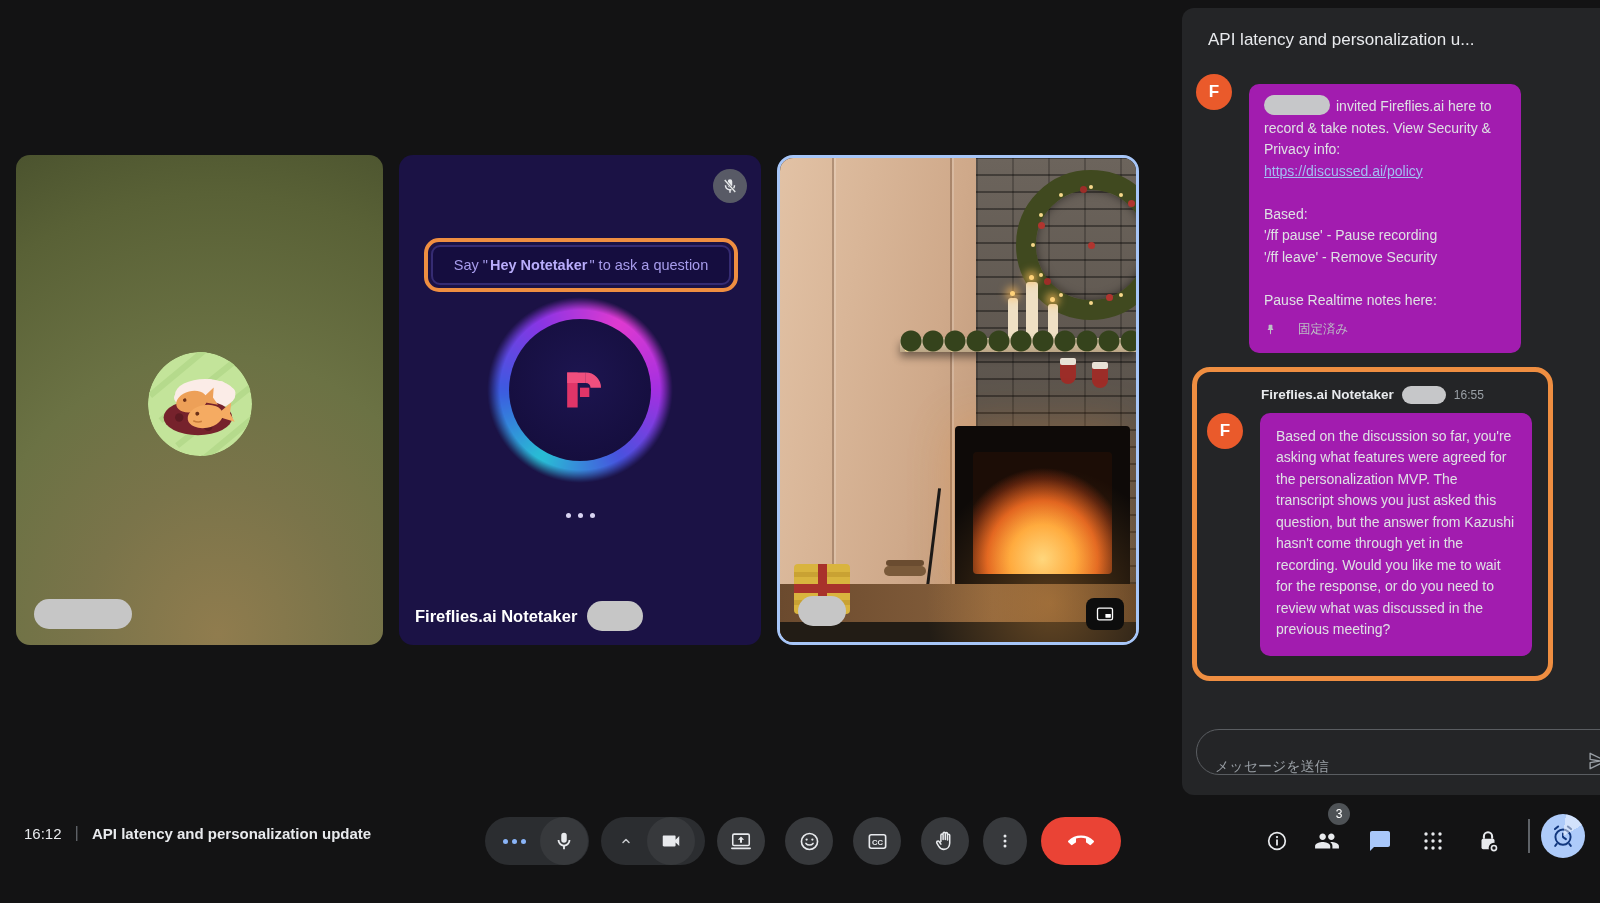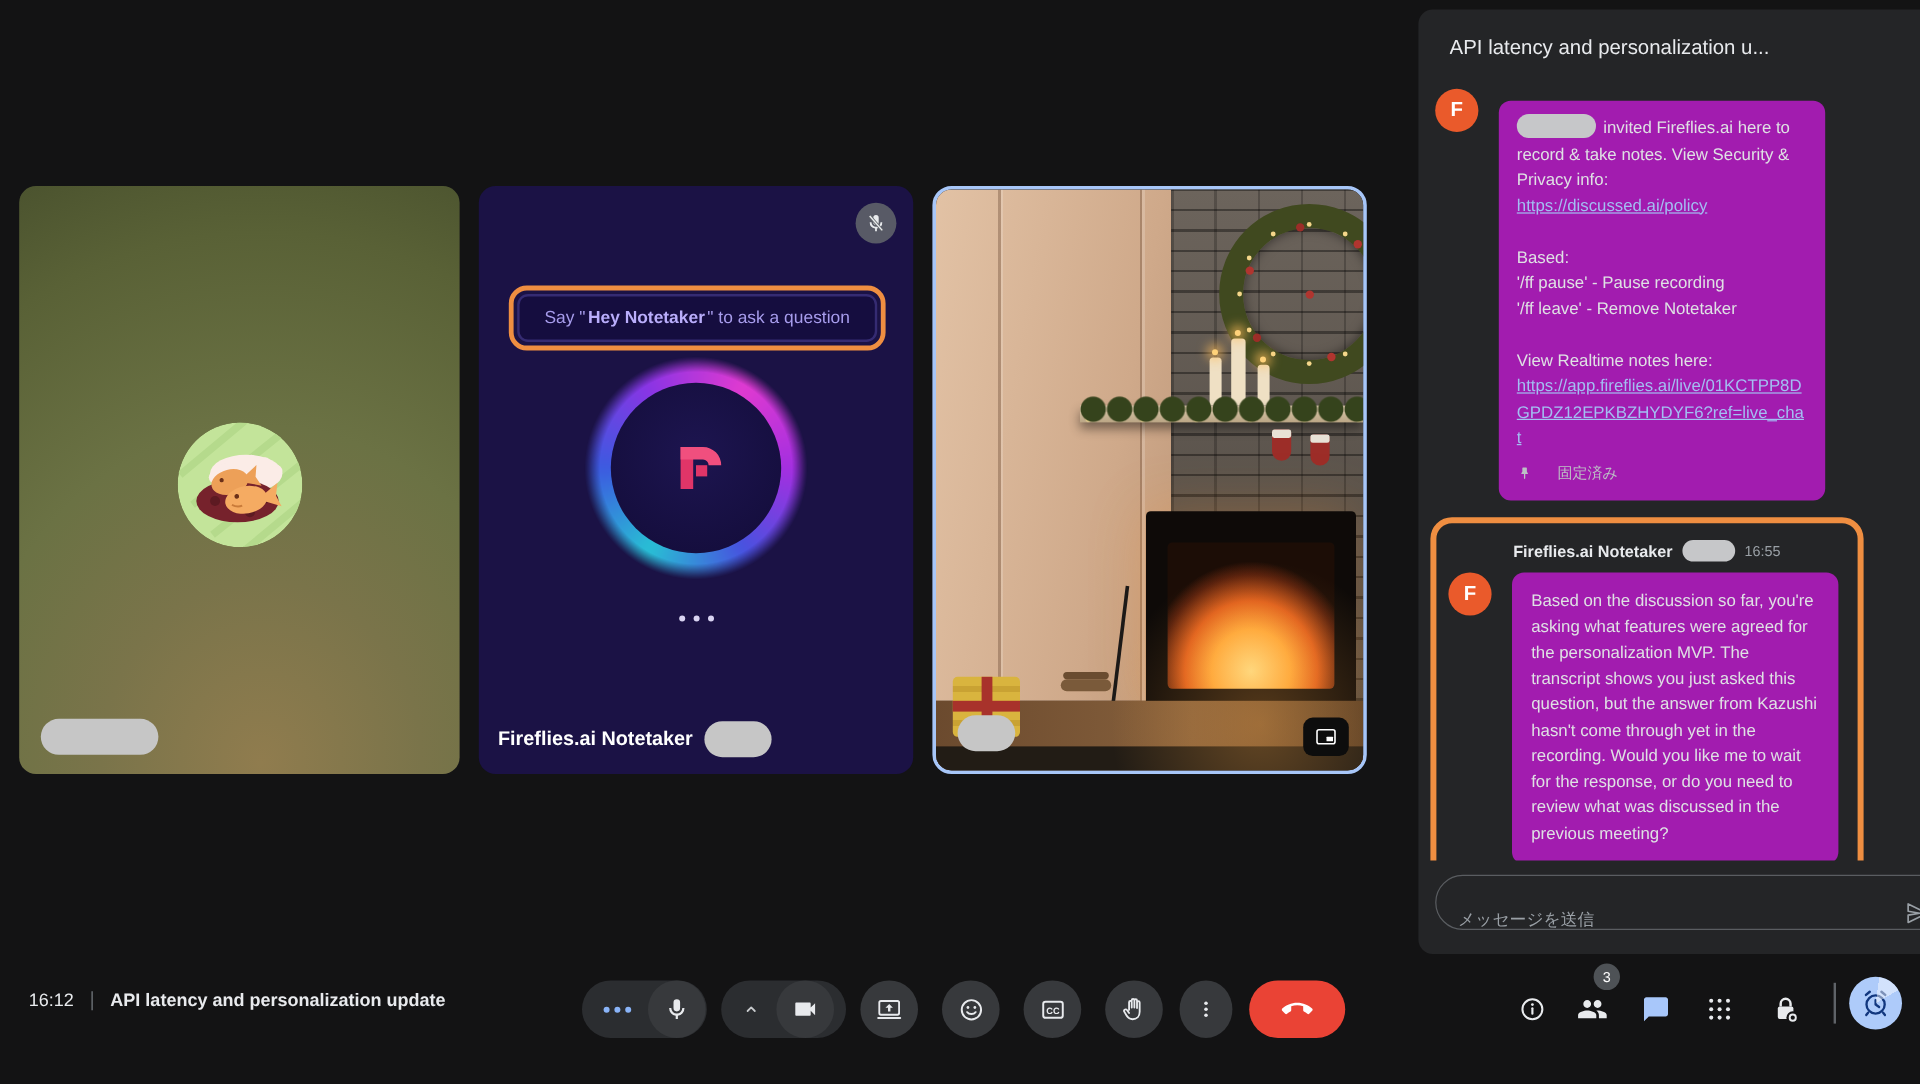--- a/index.html
+++ b/index.html
@@ -259,24 +259,23 @@
 
   <div class="chat-scroll">
     <div class="msg-row" style="margin-top:12px;">
       <div class="msg-avatar" style="margin-top:-10px;">F</div>
       <div class="bubble">
         <span class="inline-pill"></span><span>invited Fireflies.ai here to record &amp; take notes. View Security &amp; Privacy info:</span>
         <div><a>https://discussed.ai/policy</a></div>
         <div class="gap-line"></div>
         <div>Based:</div>
         <div>'/ff pause' - Pause recording</div>
-        <div>'/ff leave' - Remove Notetaker</div>
+        <div>'/ff leave' - Remove Security</div>
         <div class="gap-line"></div>
-        <div>View Realtime notes here:</div>
-        <div><a>https://app.fireflies.ai/live/01KCTPP8DGPDZ12EPKBZHYDYF6?ref=live_chat</a></div>
+        <div>Pause Realtime notes here:</div>
         <div class="pin-row">
           <svg width="13" height="13" viewBox="0 0 24 24">
             <path fill="#bcc0c5" d="M14.5 3h-5a1 1 0 0 0-1 1v5.2c0 1-.6 1.8-1.5 2.3V13h4v6.5l1 1.5 1-1.5V13h4v-1.5c-.9-.5-1.5-1.3-1.5-2.3V4a1 1 0 0 0-1-1z"></path>
           </svg>
           <span>固定済み</span>
         </div>
       </div>
     </div>
 
     <div class="annot-box">

